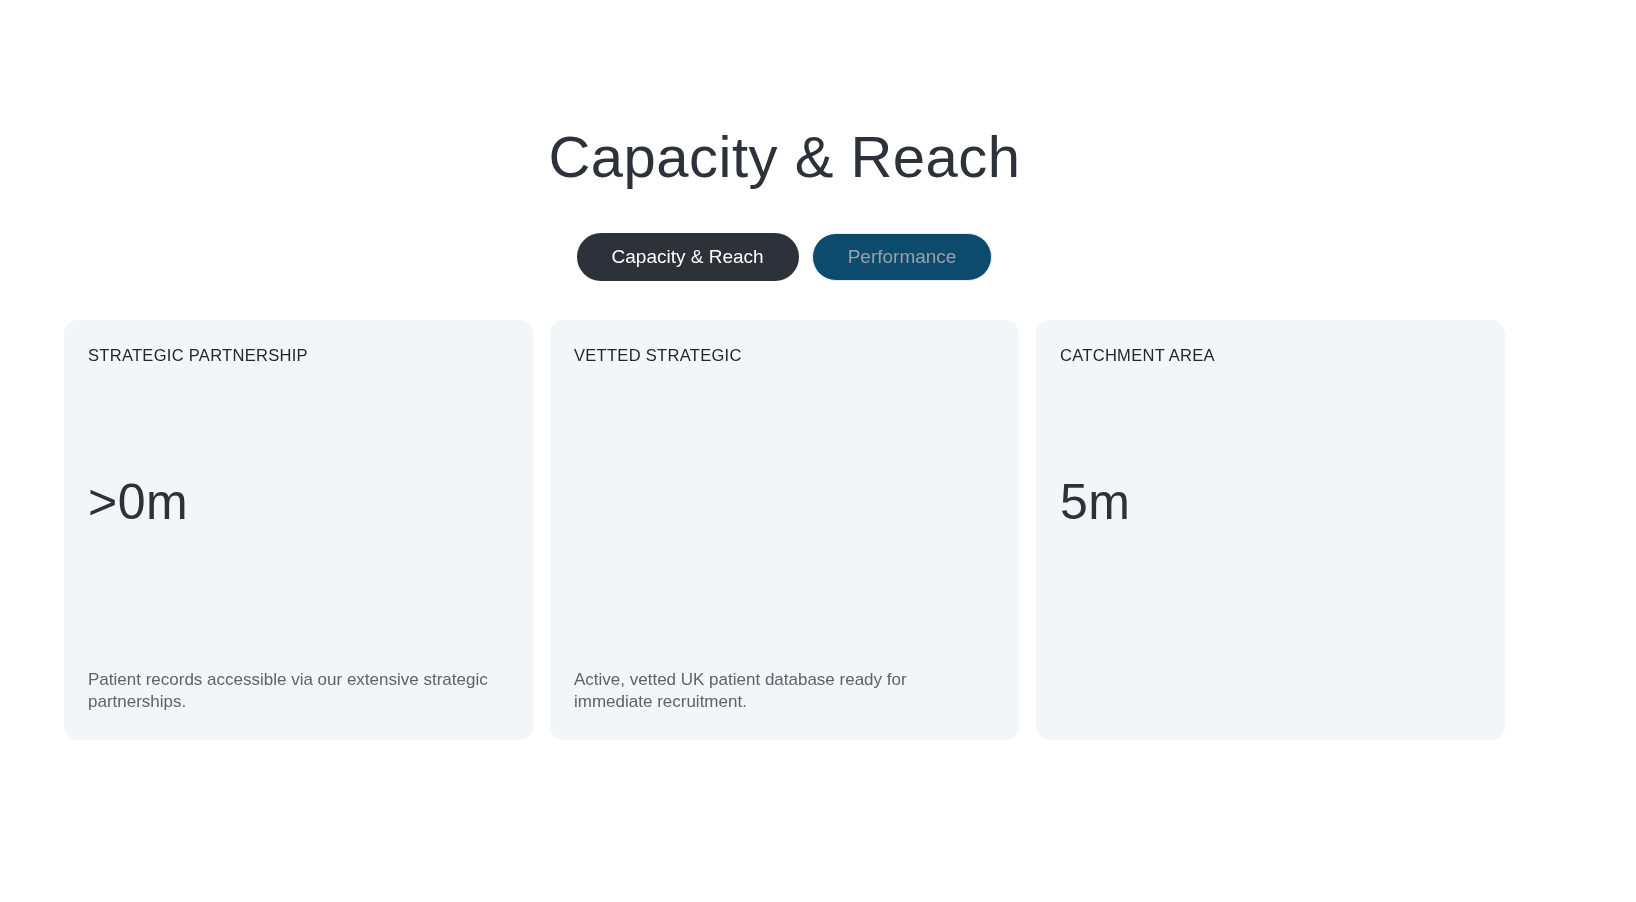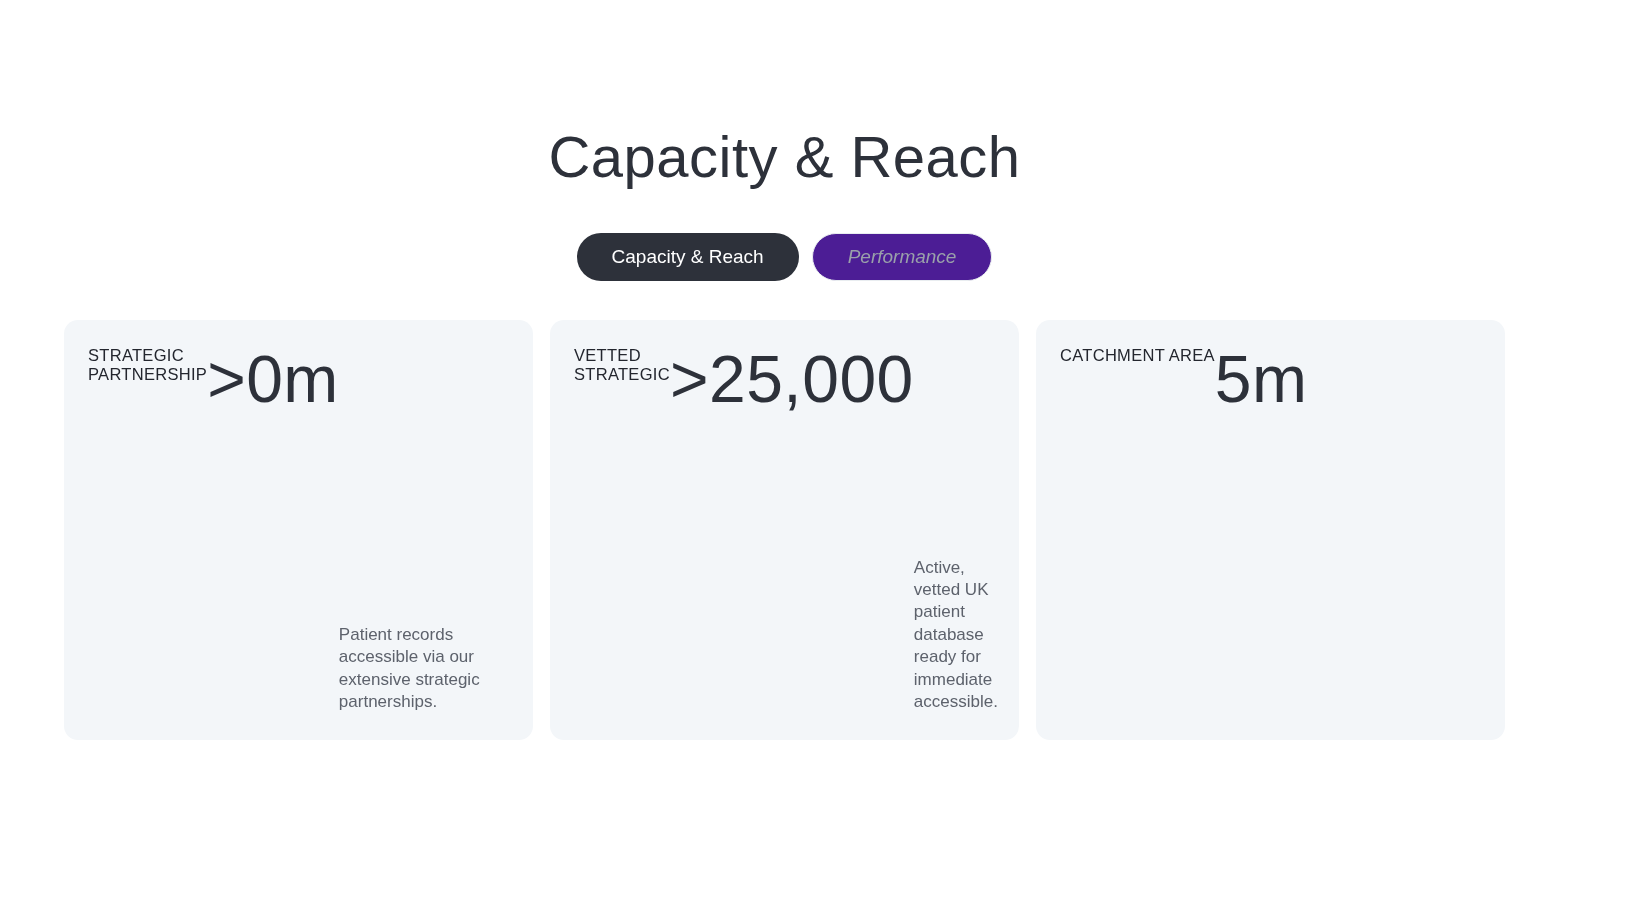--- a/index.html
+++ b/index.html
@@ -50,48 +50,49 @@
     cursor:pointer;
     white-space:nowrap;
     box-sizing:border-box;
   }
   .pill.active{
     background:var(--dark);
     color:#ffffff;
     border:none;
   }
   .pill.inactive{
-    background:#4c1d95;
+    background:#0c4a6e;
     color:var(--inactive-tab-text);
     border:1px solid var(--inactive-tab-border);
-    font-style:italic;
   }
   .cards{
     display:flex;
     gap:17px;
     margin-top:39px;
   }
   .card{
     width:469px;
     height:420px;
     box-sizing:border-box;
     background:var(--card-bg);
     border-radius:14px;
     padding:26px 24px;
     display:flex;
+    flex-direction:column;
     align-items:flex-start;
   }
   .card-label{
     font-size:16.5px;
     letter-spacing:0.3px;
     color:var(--label-text);
     line-height:1.2;
   }
   .card-stat{
-    font-size:66px;
+    margin-top:112px;
+    font-size:50px;
     font-weight:500;
     letter-spacing:0.5px;
     color:var(--dark);
     line-height:1;
   }
   .card-desc{
     margin-top:auto;
     font-size:17px;
     line-height:1.32;
     color:var(--desc-text);
@@ -113,22 +114,21 @@
   <div class="cards">
 
     <div class="card">
       <div class="card-label">STRATEGIC PARTNERSHIP</div>
       <div class="card-stat">&gt;0m</div>
       <div class="card-desc">Patient records accessible via our extensive strategic partnerships.</div>
     </div>
 
     <div class="card">
       <div class="card-label">VETTED STRATEGIC</div>
-      <div class="card-stat">&gt;25,000</div>
-      <div class="card-desc">Active, vetted UK patient database ready for immediate accessible.</div>
+      <div class="card-desc">Active, vetted UK patient database ready for immediate recruitment.</div>
     </div>
 
     <div class="card">
       <div class="card-label">CATCHMENT AREA</div>
       <div class="card-stat">5m</div>
     </div>
 
   </div>
 </div>
 

